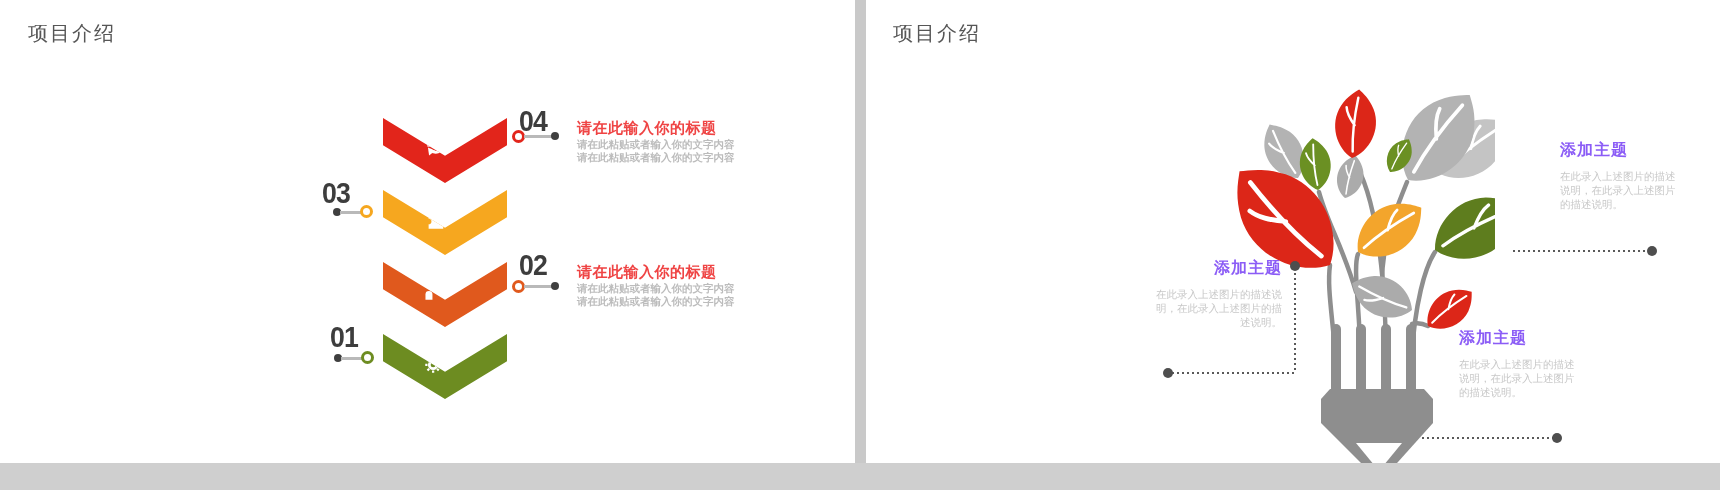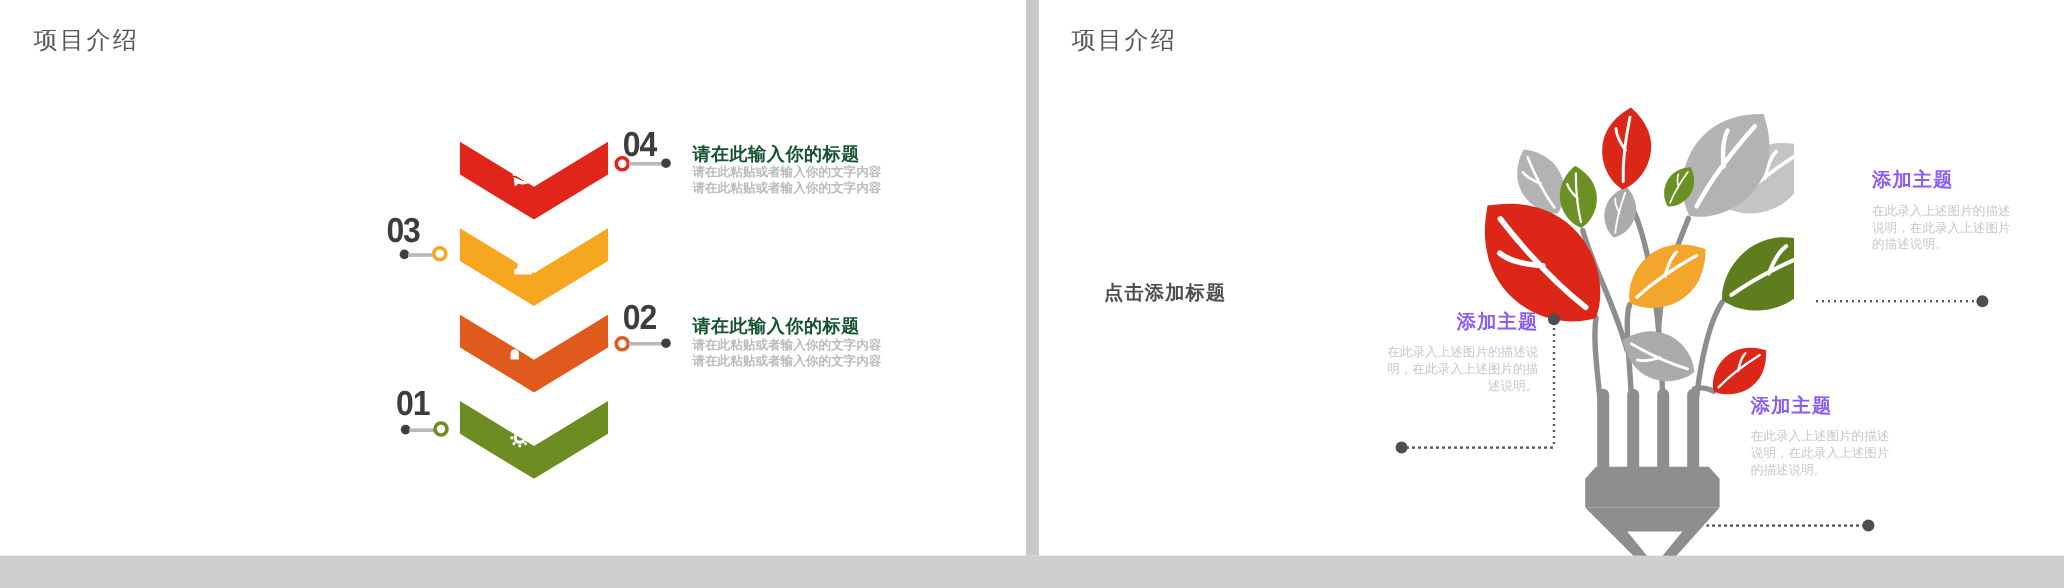--- a/index.html
+++ b/index.html
@@ -25,21 +25,21 @@
 
   .num { position:absolute; font-size:29px; font-weight:700; color:#3d3d3d; letter-spacing:-1px; transform:scaleX(.92); transform-origin:left; }
 
   .ring { position:absolute; width:13px; height:13px; border-radius:50%; background:#fff; border:3.5px solid #999; }
   .ring.b-red{border-color:#e2251b} .ring.b-yellow{border-color:#f6a71f}
   .ring.b-orange{border-color:#e0591d} .ring.b-green{border-color:#6d8c21}
   .cline { position:absolute; height:2.5px; background:#b9b9b9; }
   .cdot  { position:absolute; width:8px; height:8px; border-radius:50%; background:#3f3f3f; }
 
   .item-text { position:absolute; width:220px; }
-  .item-text .it { font-size:15px; font-weight:600; color:#14532d; letter-spacing:.5px; }
+  .item-text .it { font-size:15px; font-weight:600; color:#ef4444; letter-spacing:.5px; }
   .item-text .ib { font-size:10.5px; line-height:11.5px; color:#bcbcbc; margin-top:1px;font-weight:bold; }
   .item-text .ib:first-of-type { margin-top:4px; }
 
   
   .head-block { position:absolute; left:920px; top:234px; width:199px; }
   .head-block .ht { font-size:16px; font-weight:600; color:#4f4f4f; letter-spacing:1px; }
   .head-block .hb { margin-top:9px; font-size:11px; line-height:17px; color:#c8c8c8; text-align:justify; }
 
   .topic { position:absolute; }
   .topic .tt { font-size:16px; font-weight:600; color:#8b5cf6; letter-spacing:1px; }
@@ -171,21 +171,20 @@
       <rect x="261" y="262" width="10" height="72" rx="5"></rect>
       <rect x="286" y="262" width="10" height="72" rx="5"></rect>
       <rect x="311" y="262" width="10" height="72" rx="5"></rect>
       <path d="M226,361 L226,337 L235,327 L329,327 L338,337 L338,361 Z"></path>
       <path d="M226,361 L338,361 L285,420 Z"></path>
     </g>
     <path d="M261,381 L307,381 L284,409 Z" fill="#fff"></path>
   </svg>
 
   <div class="head-block">
-    <div class="ht">点击添加标题</div>
   </div>
 
   <div class="topic topic-mid">
     <div class="tt">添加主题</div>
     <div class="tb">在此录入上述图片的描述说明，在此录入上述图片的描述说明。</div>
   </div>
 
   <div class="topic topic-tr">
     <div class="tt">添加主题</div>
     <div class="tb">在此录入上述图片的描述说明，在此录入上述图片的描述说明。</div>

